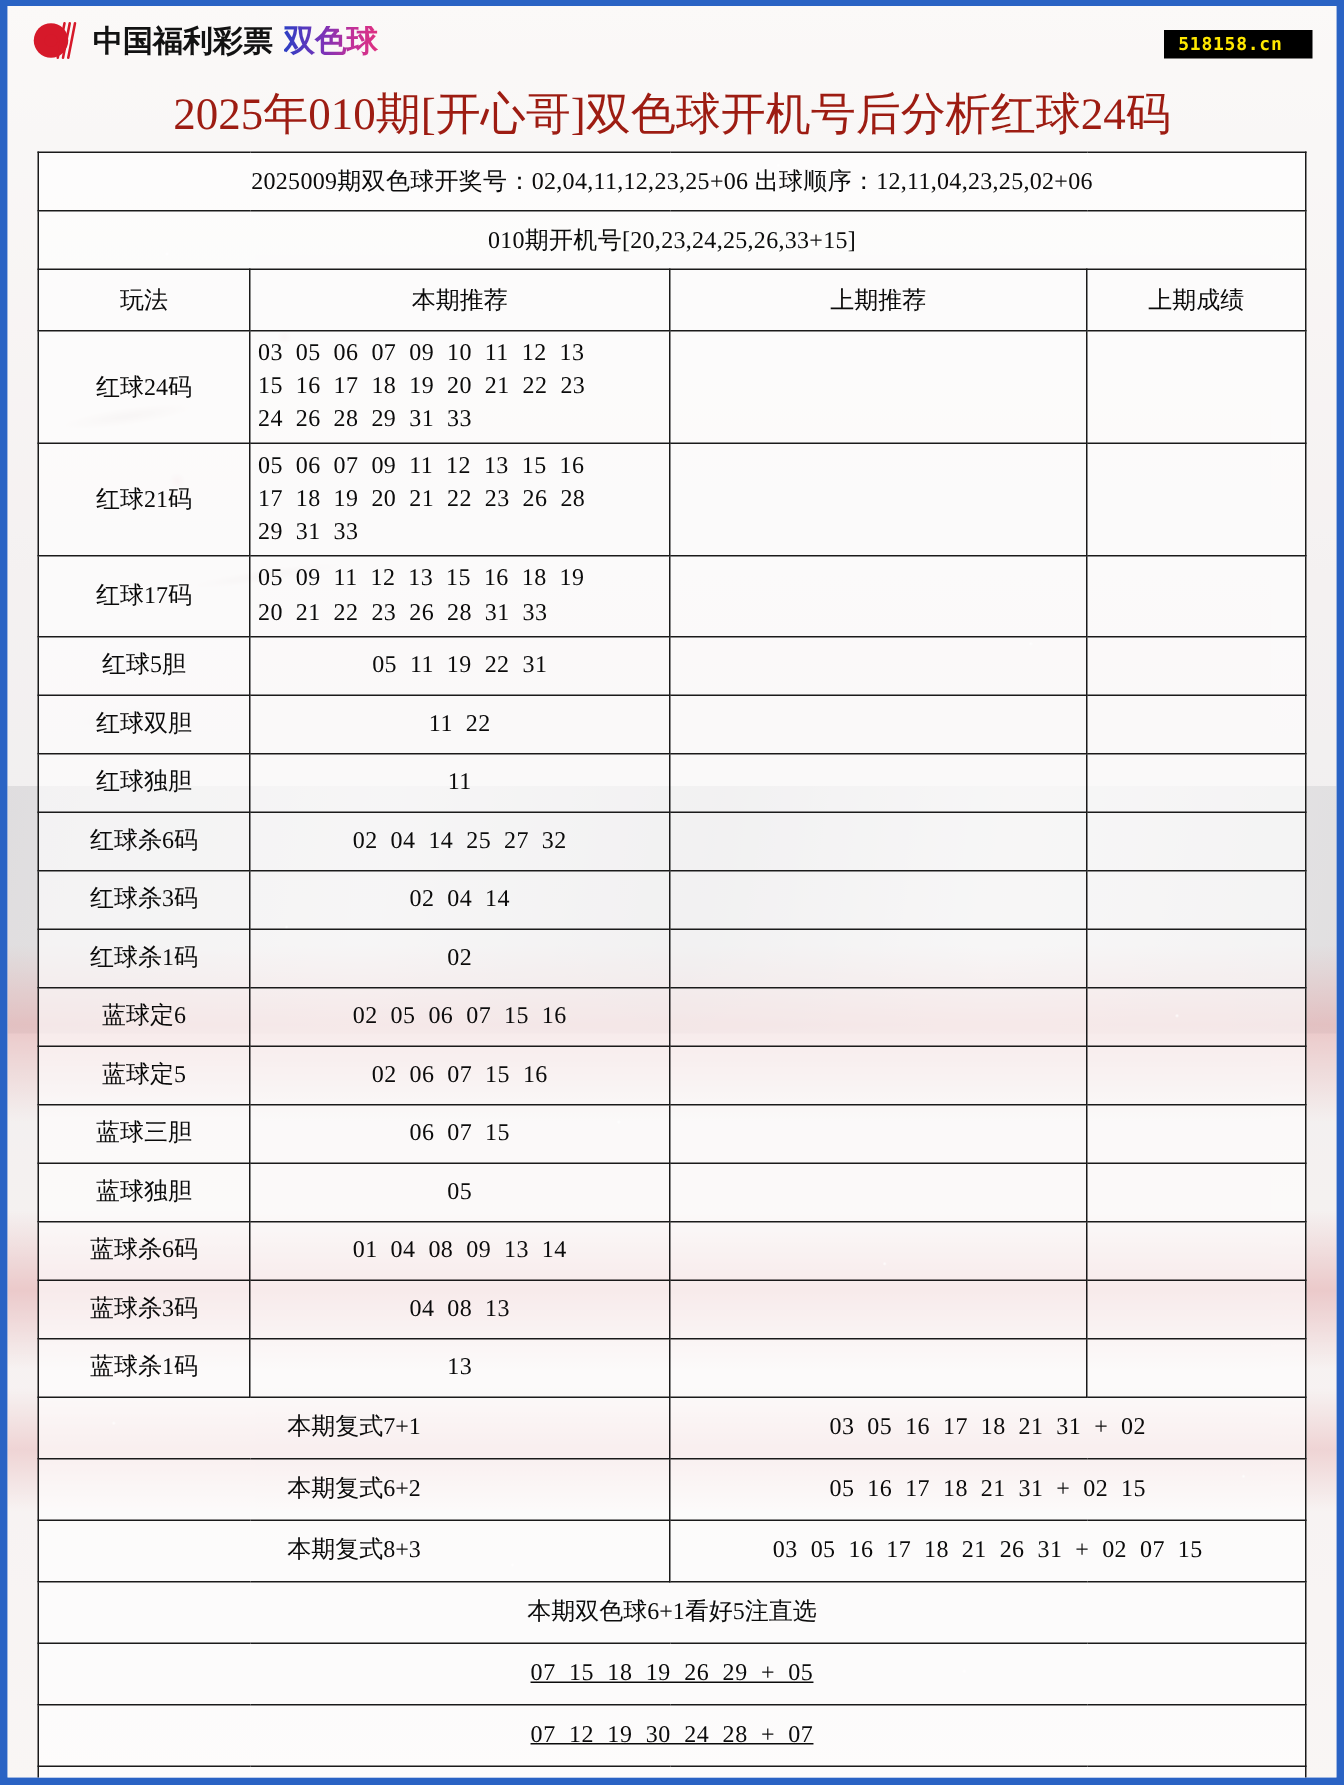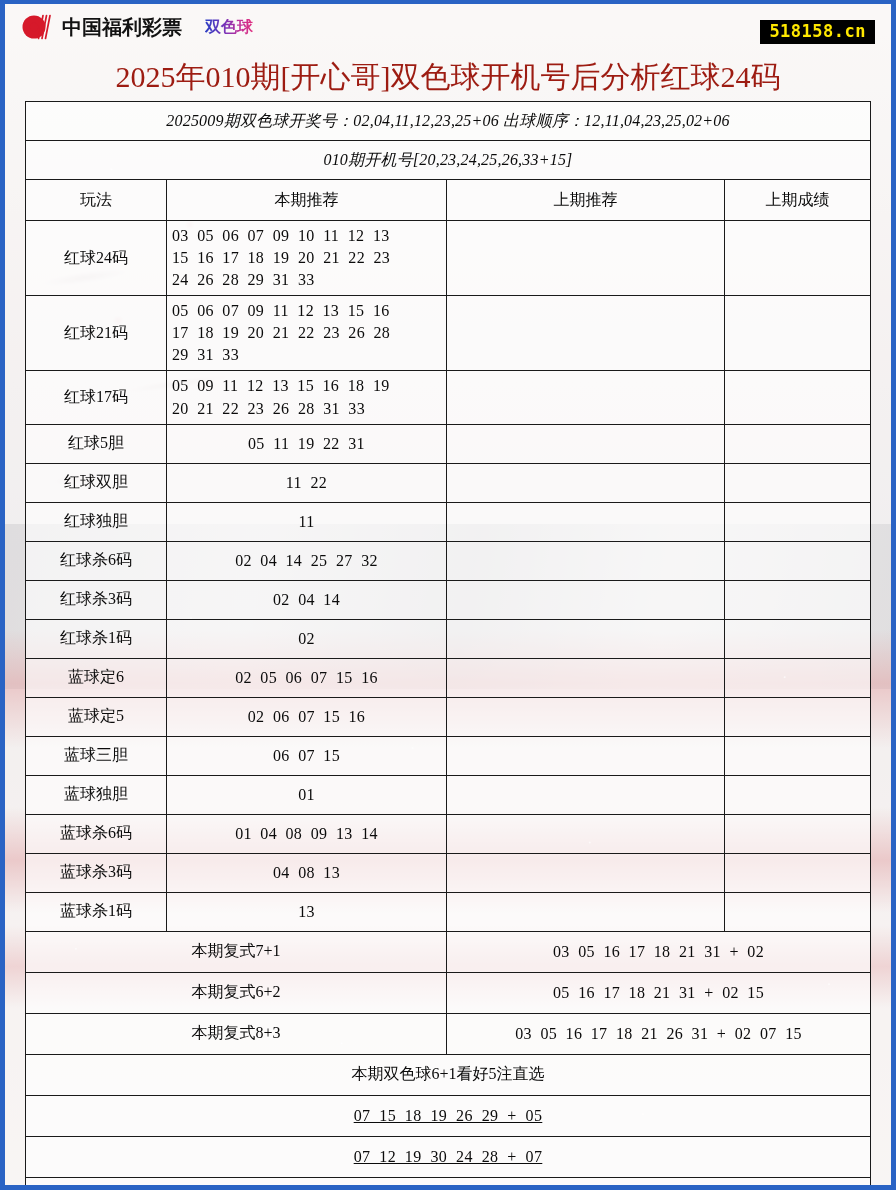--- a/index.html
+++ b/index.html
@@ -103,39 +103,38 @@
   #brand-cn {
     font-family: "DejaVu Sans", "Liberation Sans", sans-serif;
     font-size: 20px;
     font-weight: bold;
     color: #121212;
     letter-spacing: 0px;
     line-height: 1;
   }
   #brand-ssq {
     font-family: "DejaVu Sans", "Liberation Sans", sans-serif;
-    font-size: 16px;
+    font-size: 21px;
     font-weight: bold;
     line-height: 1;
     background: linear-gradient(90deg, #2b3fc4 0%, #7a33b8 42%, #c0319a 72%, #e03080 100%);
     -webkit-background-clip: text;
     background-clip: text;
     color: transparent;
-    margin-left: 16px;
   }
   #site-badge {
     position: absolute;
     right: 16px; top: 16px;
     background: #000000;
     color: #ffe800;
     font-family: "DejaVu Sans Mono", "Liberation Mono", monospace;
-    font-size: 17px;
+    font-size: 12px;
     font-weight: bold;
     letter-spacing: 0.5px;
-    padding: 3px 9px 4px 9px;
+    padding: 3px 20px 4px 9px;
     line-height: 1;
   }
 
   
   #headline {
     text-align: center;
     color: #9d1c12;
     font-family: "Liberation Serif", "DejaVu Serif", serif;
     font-size: 30px;
     font-weight: normal;
@@ -162,21 +161,20 @@
     font-weight: normal;
     vertical-align: middle;
     font-family: "Liberation Serif", "DejaVu Serif", serif;
   }
   .c-center { text-align: center; }
   .info-row td {
     text-align: center;
     font-size: 16.5px;
     height: 30px;
     letter-spacing: 0.2px;
-    font-style: italic;
   }
   .hdr td {
     text-align: center;
     font-size: 17px;
     height: 32px;
   }
   .play-name {
     text-align: center;
     font-size: 16px;
     white-space: nowrap;
@@ -331,21 +329,21 @@
             <td class="blank-cell c-center"></td>
           </tr>
           <tr class="row-std">
             <td class="play-name">蓝球三胆</td>
             <td class="nums nums-center">06  07  15</td>
             <td class="blank-cell c-center"></td>
             <td class="blank-cell c-center"></td>
           </tr>
           <tr class="row-std">
             <td class="play-name">蓝球独胆</td>
-            <td class="nums nums-center">01</td>
+            <td class="nums nums-center">05</td>
             <td class="blank-cell c-center"></td>
             <td class="blank-cell c-center"></td>
           </tr>
           <tr class="row-std">
             <td class="play-name">蓝球杀6码</td>
             <td class="nums nums-center">01  04  08  09  13  14</td>
             <td class="blank-cell c-center"></td>
             <td class="blank-cell c-center"></td>
           </tr>
           <tr class="row-std">

